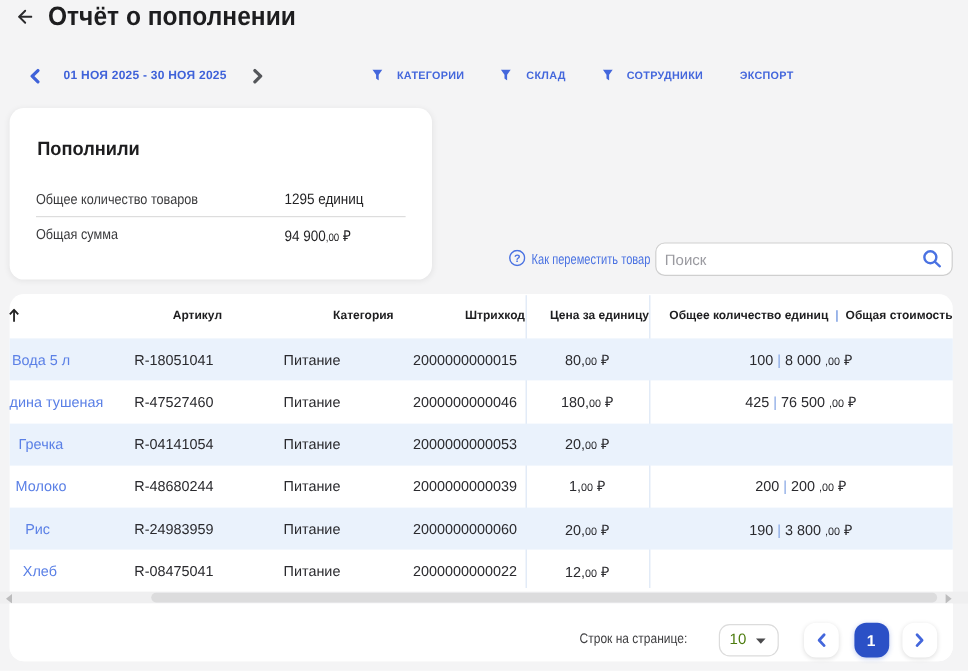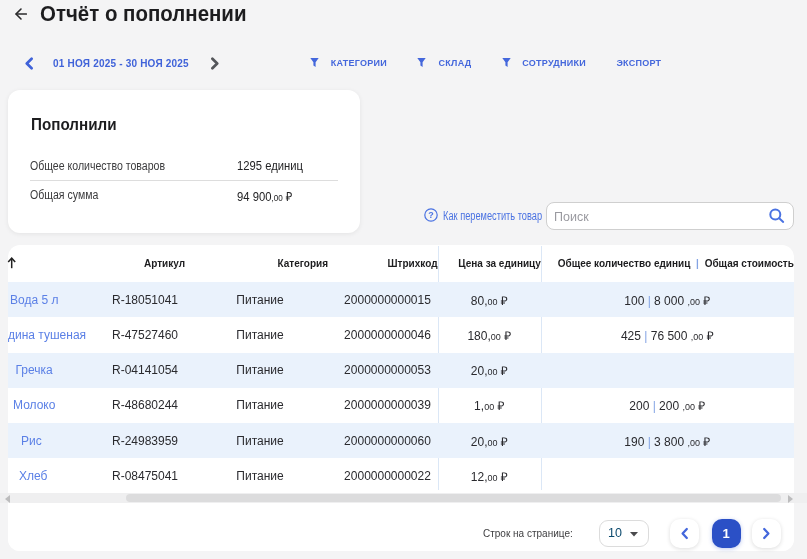--- a/index.html
+++ b/index.html
@@ -57,21 +57,21 @@
   .vline { width:1px; background:#dbe7f6; }
 
   
   .sb-track { left:0; top:493px; width:807px; height:10px; background:#efeff0; }
   .sb-thumb { left:126px; top:494px; width:655px; height:8px; background:#dcdcdd; border-radius:4px; }
 
   
   .pagebar { left:8px; top:503px; width:786px; height:48px; background:#fff; border-radius:0 0 12px 12px; }
   .rows-label { left:483px; top:527px; font-size:11.5px; color:#3e3e40; transform:scaleX(0.87); transform-origin:left top; white-space:nowrap; }
   .rows-select { left:599px; top:520px; width:50px; height:27px; background:#fff; border:1px solid #dcdcdc; border-radius:9px; }
-  .rows-select-text { left:608px; top:526px; font-size:12.5px; color:#0c4a6e; }
+  .rows-select-text { left:608px; top:526px; font-size:12.5px; color:#4d7c0f; }
   .pg-btn { width:29px; height:29px; border-radius:10px; top:519px; background:#fff; box-shadow:0 1px 4px rgba(0,0,0,0.14); }
   .pg-cur { left:711.5px; background:#2b50c6; color:#fff; font-size:13px; font-weight:bold; text-align:center; line-height:29px; box-shadow:0 1px 4px rgba(43,80,198,0.3); }
 </style>
 </head>
 <body>
 
 <svg class="abs" style="left:14px; top:6.5px" width="13" height="14" viewBox="0 0 13 14">
   <path d="M7 2 L2 7 L7 12" stroke="#2a2a2c" stroke-width="1.6" fill="none" stroke-linecap="round" stroke-linejoin="round"></path>
   <line x1="2.2" y1="7" x2="12.3" y2="7" stroke="#2a2a2c" stroke-width="1.6" stroke-linecap="round"></line>
 </svg>

